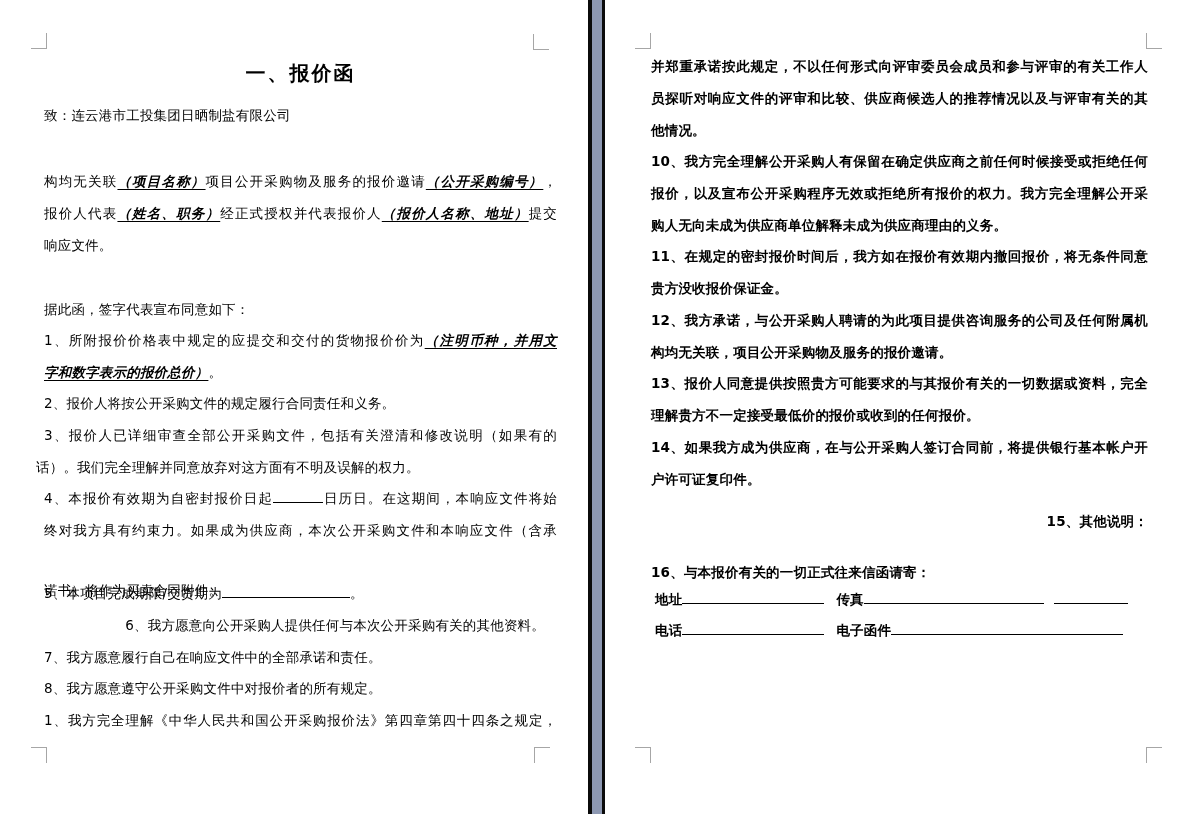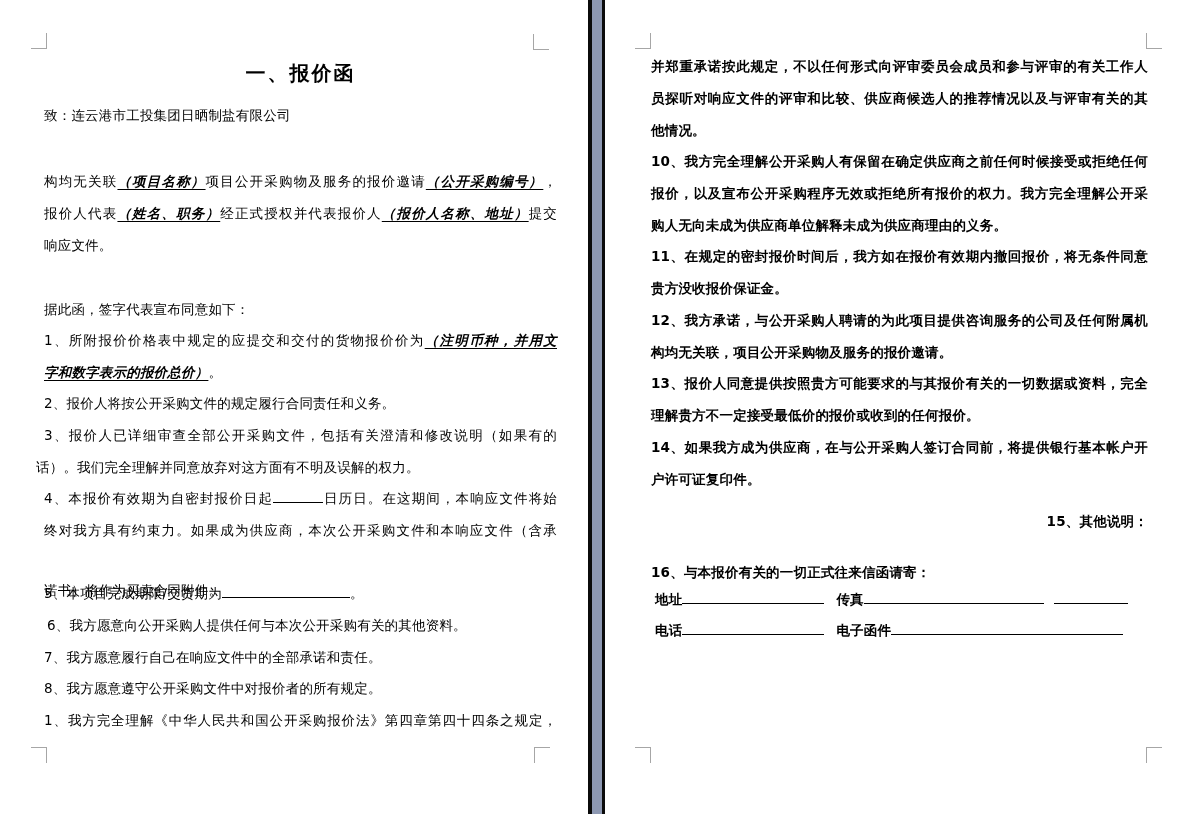--- a/index.html
+++ b/index.html
@@ -50,21 +50,21 @@
         <div class="line" style="top: 300px; left: 44px; width: 513px;"><span class="txt">据此函，签字代表宣布同意如下：</span></div>
         <div class="line just" style="top: 331px; left: 44px; width: 513px;"><span class="txt">1、所附报价价格表中规定的应提交和交付的货物报价价为</span><span class="ph">（注明币种，并用文</span></div>
         <div class="line" style="top: 363px; left: 44px; width: 513px;"><span class="ph">字和数字表示的报价总价）</span><span class="txt">。</span></div>
         <div class="line" style="top: 394px; left: 44px; width: 513px;"><span class="txt">2、报价人将按公开采购文件的规定履行合同责任和义务。</span></div>
         <div class="line just" style="top: 426px; left: 44px; width: 513px;"><span class="txt">3、报价人已详细审查全部公开采购文件，包括有关澄清和修改说明（如果有的</span></div>
         <div class="line" style="top: 458px; left: 36px; width: 513px;"><span class="txt">话）。我们完全理解并同意放弃对这方面有不明及误解的权力。</span></div>
         <div class="line just" style="top: 489px; left: 44px; width: 513px;"><span class="txt">4、本报价有效期为自密封报价日起</span><span class="blank" style="width: 50px;"></span><span class="txt">日历日。在这期间，本响应文件将始</span></div>
         <div class="line just" style="top: 521px; left: 44px; width: 513px;"><span class="txt">终对我方具有约束力。如果成为供应商，本次公开采购文件和本响应文件（含承</span></div>
         <div class="line" style="top: 553px; left: 44px; width: 513px; margin-top: 28px;"><span class="txt">诺书）将作为买卖合同附件。</span></div>
         <div class="line" style="top: 584px; left: 44px; width: 513px;"><span class="txt">5、本项目完成期限/交货期为</span><span class="blank" style="width: 128px;"></span><span class="txt">。</span></div>
-        <div class="line" style="top: 616px; left: 47px; width: 513px;"><span class="txt">6、我方愿意向公开采购人提供任何与本次公开采购有关的其他资料。</span></div>
+        <div class="line" style="top: 616px; left: 32px; width: 513px; text-align: right;"><span class="txt">6、我方愿意向公开采购人提供任何与本次公开采购有关的其他资料。</span></div>
         <div class="line" style="top: 648px; left: 44px; width: 513px;"><span class="txt">7、我方愿意履行自己在响应文件中的全部承诺和责任。</span></div>
         <div class="line" style="top: 679px; left: 44px; width: 513px;"><span class="txt">8、我方愿意遵守公开采购文件中对报价者的所有规定。</span></div>
         <div class="line just" style="top: 711px; left: 44px; width: 513px;"><span class="txt">1、我方完全理解《中华人民共和国公开采购报价法》第四章第四十四条之规定，</span></div>
       </div>
   </div>
 
   <div class="divider"></div>
 
   <div class="page page-2">
     <div class="mark mk-tl"></div>

